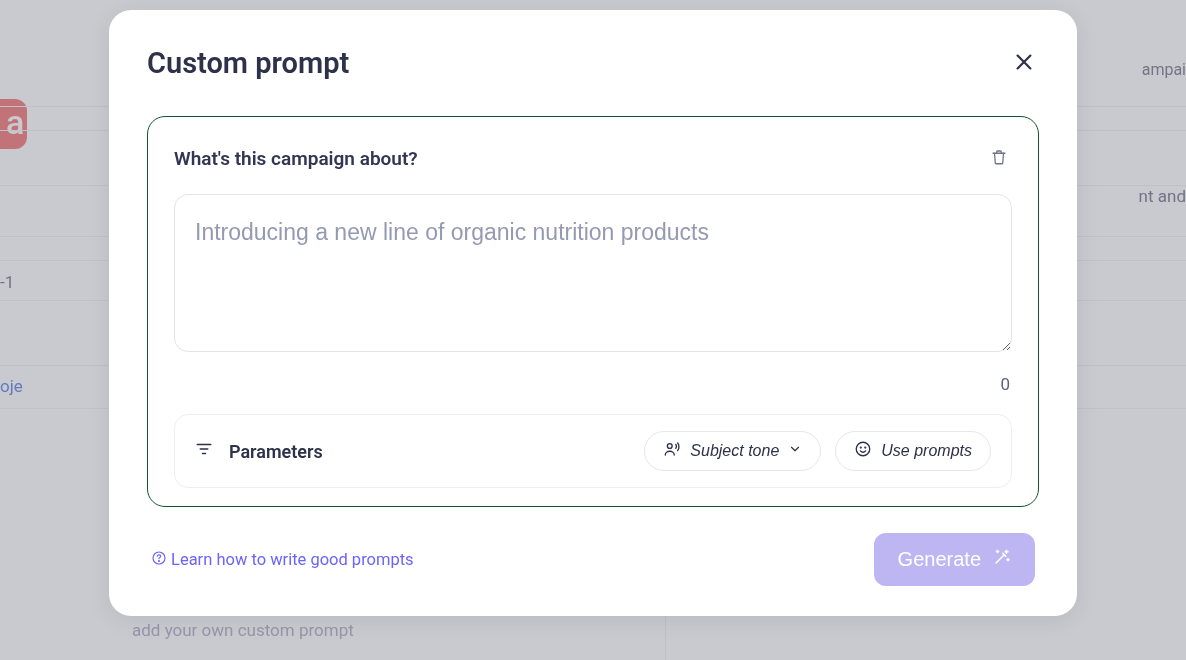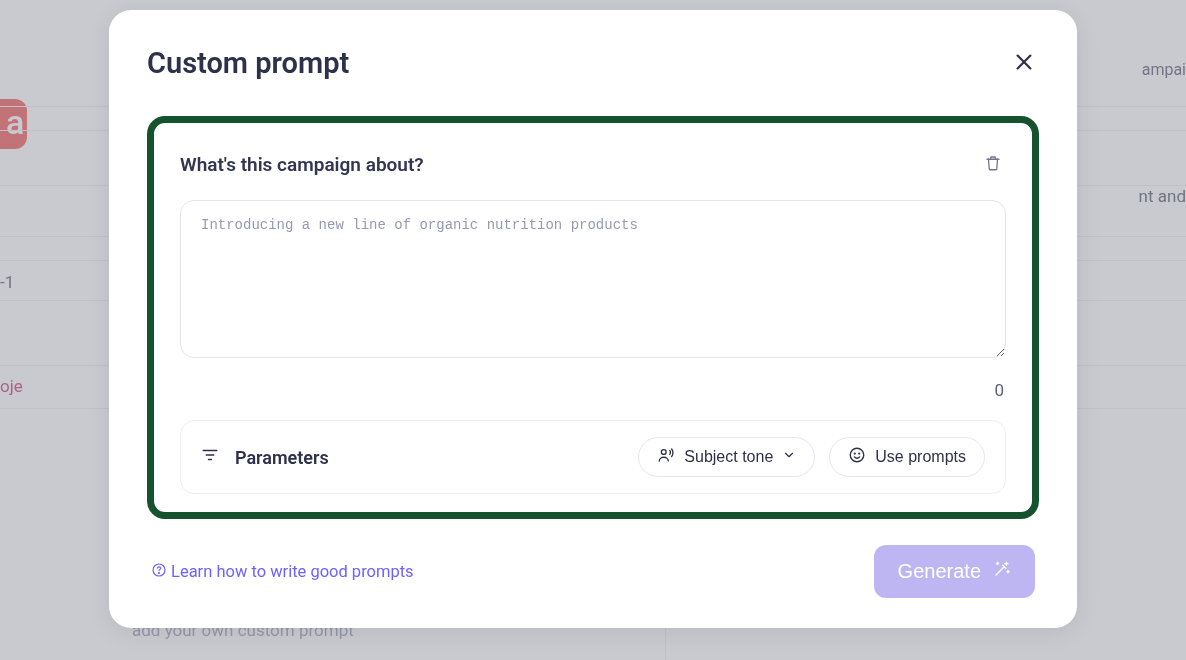--- a/index.html
+++ b/index.html
@@ -54,21 +54,21 @@
     left: 0;
     top: 272px;
     font-size: 17px;
     color: #3b4055;
   }
   .bg-line4 {
     position: absolute;
     left: 0;
     top: 376px;
     font-size: 17px;
-    color: #be185d;
+    color: #1d4ed8;
   }
   .bg-line5 {
     position: absolute;
     left: 132px;
     top: 620px;
     font-size: 17px;
     color: #8a8ea6;
     text-align: center;
   }
   .bg-row-top { position:absolute; left:0; right:0; top:106px; height:1px; background:#e9e9ee; }
@@ -112,21 +112,21 @@
     background: none;
     border: none;
     cursor: pointer;
     padding: 4px;
     color: #2d3149;
     display: flex;
   }
   .close-btn svg { width: 22px; height: 22px; }
 
   .card {
-    border: 7px solid #14532d;
+    border: 1px solid #14532d;
     border-radius: 18px;
     padding: 26px 26px 18px 26px;
     margin-bottom: 26px;
   }
   .card-head {
     display: flex;
     justify-content: space-between;
     align-items: center;
     margin-bottom: 20px;
   }
@@ -143,23 +143,23 @@
     color: #707389;
     display: flex;
   }
   .trash-btn svg { width: 18px; height: 20px; }
 
   .prompt-input {
     width: 100%;
     height: 158px;
     border: 1px solid #e3e4ea;
     border-radius: 14px;
-    padding: 16px 20px;
-    font-size: 14px;
-    font-family: Liberation Mono, monospace;
+    padding: 24px 20px;
+    font-size: 23px;
+    font-family: Liberation Sans, sans-serif;
     color: #323652;
     resize: both;
     outline: none;
   }
   .prompt-input::placeholder {
     color: #949ab2;
   }
   .counter {
     text-align: right;
     font-size: 17px;
@@ -195,20 +195,21 @@
     align-items: center;
     gap: 9px;
     border: 1px solid #e5e7ee;
     border-radius: 999px;
     padding: 8px 18px;
     font-size: 16px;
     color: #2d3149;
     background: #fff;
     cursor: pointer;
     white-space: nowrap;
+    font-style: italic;
   }
   .pill svg { width: 18px; height: 18px; flex-shrink: 0; color:#2d3149; }
   .chev svg { width: 14px; height: 14px; }
 
   .footer {
     display: flex;
     justify-content: space-between;
     align-items: center;
     margin-top: 6px;
     padding: 0 4px;

